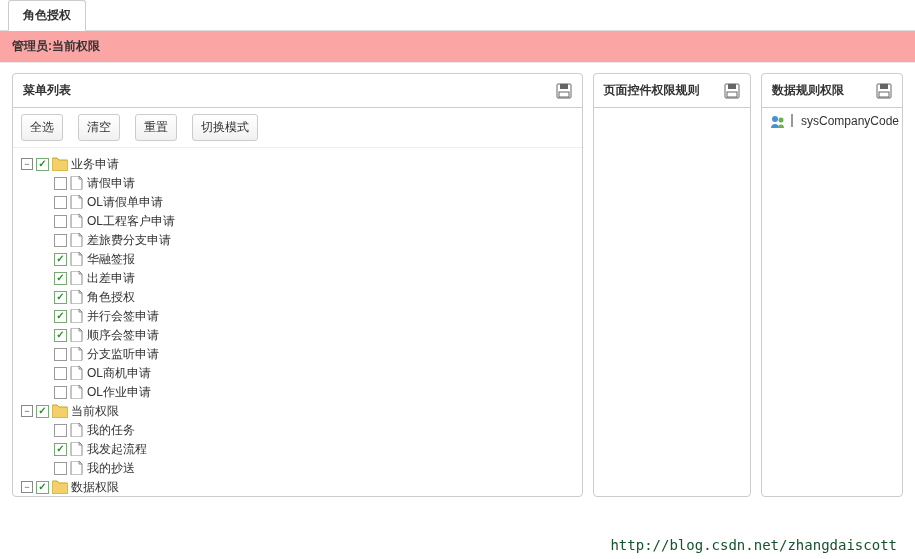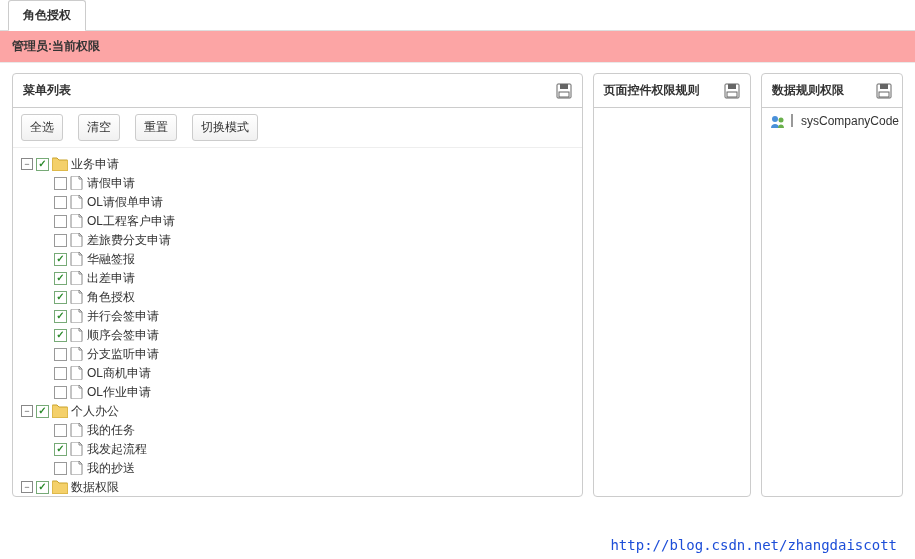--- a/index.html
+++ b/index.html
@@ -31,21 +31,21 @@
 .chk{width:13px;height:13px;border:1px solid #7a7;background:#fff;margin-right:3px;cursor:pointer;display:flex;align-items:center;justify-content:center}
 .chk.unchecked{border-color:#999}
 .chk.checked::after{content:"✓";color:#2a8a2a;font-size:10px;font-weight:bold;line-height:10px}
 .icon-folder{width:16px;height:14px;margin-right:3px}
 .icon-folder svg{width:16px;height:14px}
 .icon-file{width:14px;height:14px;margin-right:3px}
 .icon-file svg{width:14px;height:14px}
 .label{white-space:nowrap}
 .data-item{display:flex;align-items:flex-start;padding:6px 8px;gap:5px}
 .people-icon svg{width:16px;height:16px}
-.watermark{position:absolute;bottom:6px;right:18px;color:#1d4ed8;font-size:14px;font-family:monospace;pointer-events:none}
+.watermark{position:absolute;bottom:6px;right:18px;color:#14532d;font-size:14px;font-family:monospace;pointer-events:none}
 </style>
 </head>
 <body>
 <div class="page">
 
 <div class="tab-bar">
   <div class="tab">角色授权</div>
 </div>
 <div class="subtitle">管理员:当前权限</div>
 
@@ -214,21 +214,21 @@
                 </li>
               </ul>
             </li>
             <li>
               <div class="node">
                 <span class="toggle">−</span>
                 <span class="chk checked"></span>
                 <span class="icon-folder"><svg viewBox="0 0 16 14">
                     <path d="M0 2c0-1 1-1 1-1h4l2 2h8c1 0 1 1 1 1v9c0 1-1 1-1 1H1c-1 0-1-1-1-1z" fill="#f4d06a" stroke="#c9a22a"></path>
                   </svg></span>
-                <span class="label">个人办公</span>
+                <span class="label">当前权限</span>
               </div>
               <ul class="children">
                 <li>
                   <div class="node">
                     <span class="toggle spacer"></span>
                     <span class="chk unchecked"></span>
                     <span class="icon-file"><svg viewBox="0 0 14 14">
                         <path d="M2 0h7l3 3v10c0 1-1 1-1 1H2c-1 0-1-1-1-1V1c0-1 1-1 1-1z" fill="#fff" stroke="#888"></path>
                         <path d="M9 0v3h3" fill="none" stroke="#888"></path>
                       </svg></span>

